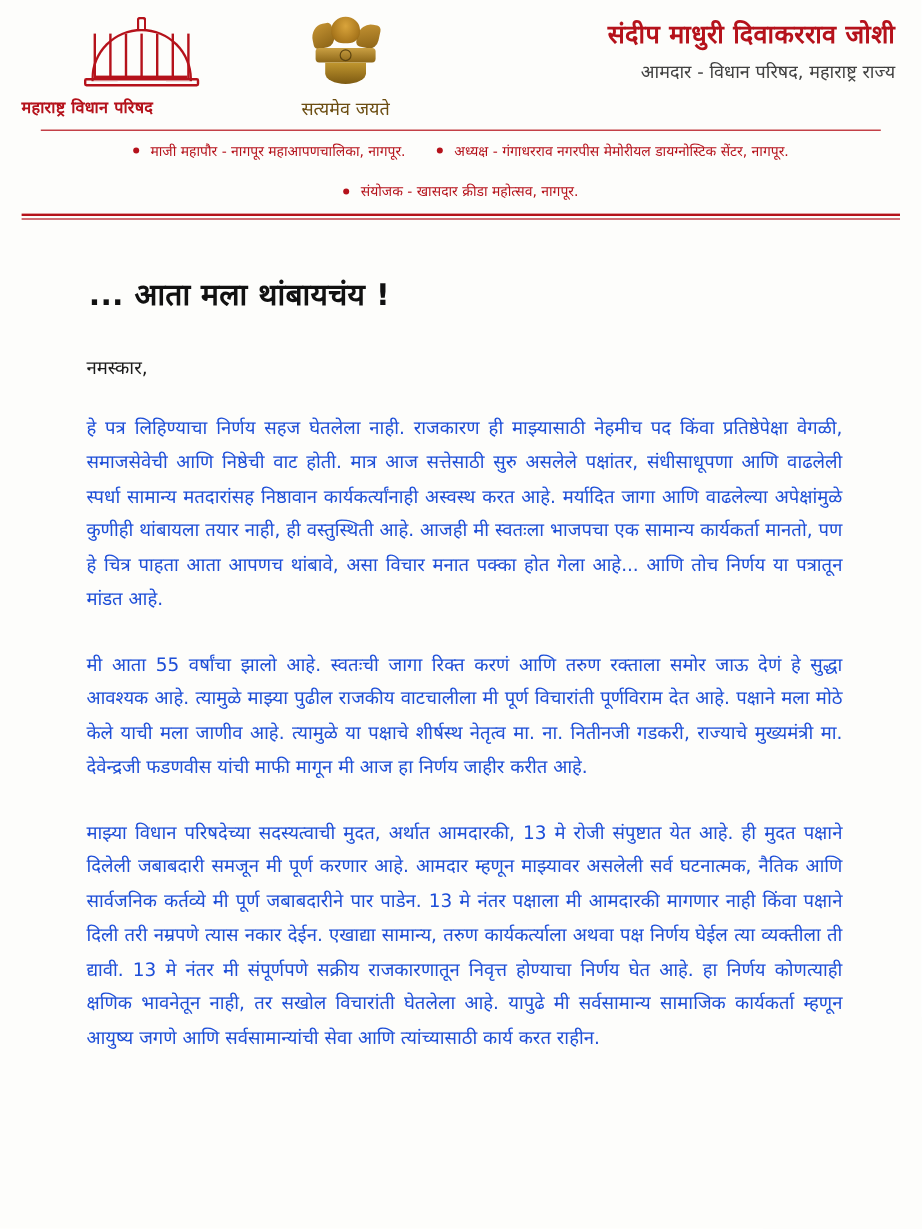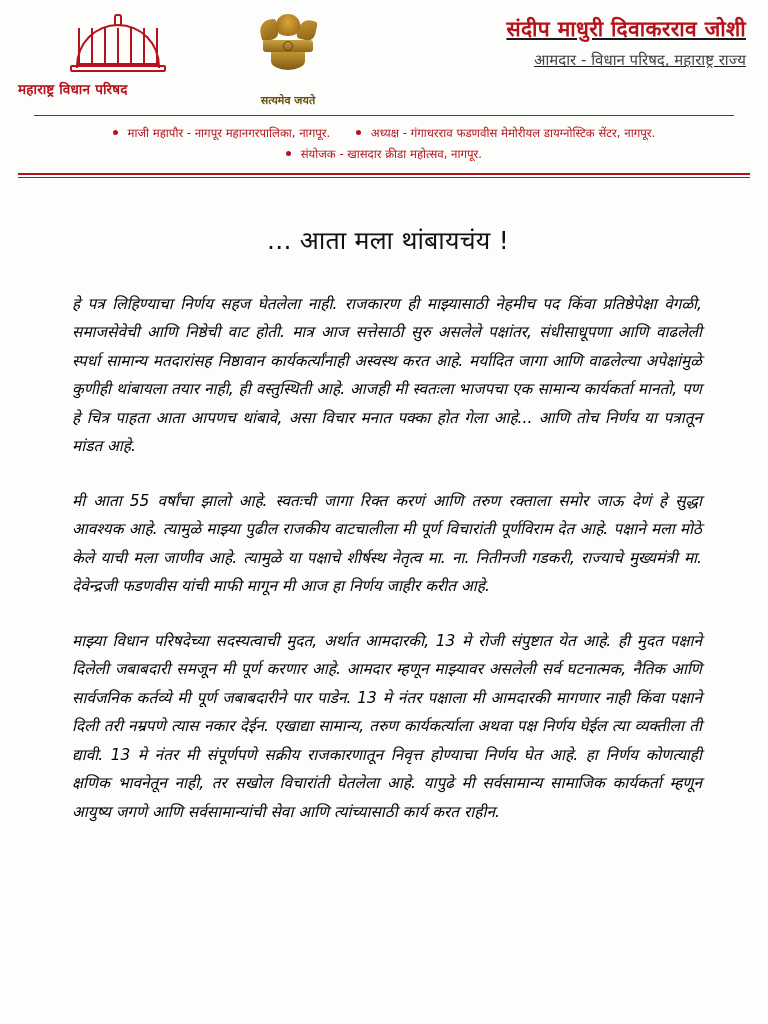--- a/index.html
+++ b/index.html
@@ -140,33 +140,32 @@
   }
   .ashoka .bell {
     position: absolute;
     left: 50%; top: 40px;
     transform: translateX(-50%);
     width: 34px; height: 18px;
     background: linear-gradient(#c1972f, #7d5a12);
     border-radius: 0 0 50% 50%;
   }
   .ashoka-motto {
-    margin-top: 14px;
-    font-size: 11px;
-    font-weight: bold;
+    margin-top: 2px;
+    font-size: 15px;
+    font-weight: normal;
     color: #6b4d11;
   }
 
   
   .lh-right {
     flex: 1;
     text-align: right;
     padding-top: 6px;
     padding-right: 4px;
-    text-decoration: underline;
   }
   .mla-name {
     font-size: 21px;
     font-weight: bold;
     color: #b5121b;
     letter-spacing: .3px;
     line-height: 1.25;
   }
   .mla-post {
     margin-top: 7px;
@@ -185,21 +184,21 @@
     font-size: 11.6px;
     line-height: 1.75;
   }
   .lh-roles .role { white-space: nowrap; }
   .lh-roles .row1 {
     display: flex;
     justify-content: center;
     gap: 26px;
     flex-wrap: wrap;
   }
-  .lh-roles .row2 { margin-top: 1px; }
+  .lh-roles .row2 { margin-top: 13px; }
   .bullet {
     display: inline-block;
     width: 5px; height: 5px;
     background: #b5121b;
     border-radius: 50%;
     vertical-align: middle;
     margin: 0 6px 2px 0;
   }
   .lh-bottom-rule {
     border-top: 2.4px solid #b5121b;
@@ -209,37 +208,35 @@
     border-top: 1px solid #b5121b;
     margin-top: 2px;
   }
 
   
   .doc-body {
     padding: 40px 66px 30px 66px;
   }
   .doc-title {
     font-size: 25px;
-    font-weight: normal;
+    font-weight: bold;
     color: #111;
     margin: 0 0 34px 8px;
     letter-spacing: .2px;
-    text-align: center;
   }
   .salutation {
     font-size: 15.5px;
     margin: 0 0 26px 6px;
   }
   .para {
     font-size: 15.4px;
     line-height: 1.85;
     text-align: justify;
     margin: 0 0 26px 6px;
-    color: #000000;
-    font-style: italic;
+    color: #1d4ed8;
   }
 </style>
 </head>
 <body>
 
 <div class="page">
 
   <div class="letterhead">
     <div class="lh-top">
 
@@ -280,41 +277,42 @@
       </div>
 
     </div>
 
     <div class="lh-rule"></div>
 
     <div class="lh-roles">
       <div class="row1">
         <span class="role">
           <span class="bullet"></span>
-          <span>माजी महापौर - नागपूर महानगरपालिका, नागपूर.</span>
+          <span>माजी महापौर - नागपूर महाआपणचालिका, नागपूर.</span>
         </span>
         <span class="role">
           <span class="bullet"></span>
-          <span>अध्यक्ष - गंगाधरराव फडणवीस मेमोरीयल डायग्नोस्टिक सेंटर, नागपूर.</span>
+          <span>अध्यक्ष - गंगाधरराव नगरपीस मेमोरीयल डायग्नोस्टिक सेंटर, नागपूर.</span>
         </span>
       </div>
       <div class="row2">
         <span class="role">
           <span class="bullet"></span>
           <span>संयोजक - खासदार क्रीडा महोत्सव, नागपूर.</span>
         </span>
       </div>
     </div>
 
     <div class="lh-bottom-rule"></div>
     <div class="lh-bottom-rule2"></div>
   </div>
 
   <div class="doc-body">
     <h1 class="doc-title">... आता मला थांबायचंय !</h1>
 
+    <div class="salutation">नमस्कार,</div>
 
     <p class="para">हे पत्र लिहिण्याचा निर्णय सहज घेतलेला नाही. राजकारण ही माझ्यासाठी नेहमीच पद किंवा प्रतिष्ठेपेक्षा वेगळी, समाजसेवेची आणि निष्ठेची वाट होती. मात्र आज सत्तेसाठी सुरु असलेले पक्षांतर, संधीसाधूपणा आणि वाढलेली स्पर्धा सामान्य मतदारांसह निष्ठावान कार्यकर्त्यांनाही अस्वस्थ करत आहे. मर्यादित जागा आणि वाढलेल्या अपेक्षांमुळे कुणीही थांबायला तयार नाही, ही वस्तुस्थिती आहे. आजही मी स्वतःला भाजपचा एक सामान्य कार्यकर्ता मानतो, पण हे चित्र पाहता आता आपणच थांबावे, असा विचार मनात पक्का होत गेला आहे... आणि तोच निर्णय या पत्रातून मांडत आहे.</p>
     <p class="para">मी आता 55 वर्षांचा झालो आहे. स्वतःची जागा रिक्त करणं आणि तरुण रक्ताला समोर जाऊ देणं हे सुद्धा आवश्यक आहे. त्यामुळे माझ्या पुढील राजकीय वाटचालीला मी पूर्ण विचारांती पूर्णविराम देत आहे. पक्षाने मला मोठे केले याची मला जाणीव आहे. त्यामुळे या पक्षाचे शीर्षस्थ नेतृत्व मा. ना. नितीनजी गडकरी, राज्याचे मुख्यमंत्री मा. देवेन्द्रजी फडणवीस यांची माफी मागून मी आज हा निर्णय जाहीर करीत आहे.</p>
     <p class="para">माझ्या विधान परिषदेच्या सदस्यत्वाची मुदत, अर्थात आमदारकी, 13 मे रोजी संपुष्टात येत आहे. ही मुदत पक्षाने दिलेली जबाबदारी समजून मी पूर्ण करणार आहे. आमदार म्हणून माझ्यावर असलेली सर्व घटनात्मक, नैतिक आणि सार्वजनिक कर्तव्ये मी पूर्ण जबाबदारीने पार पाडेन. 13 मे नंतर पक्षाला मी आमदारकी मागणार नाही किंवा पक्षाने दिली तरी नम्रपणे त्यास नकार देईन. एखाद्या सामान्य, तरुण कार्यकर्त्याला अथवा पक्ष निर्णय घेईल त्या व्यक्तीला ती द्यावी. 13 मे नंतर मी संपूर्णपणे सक्रीय राजकारणातून निवृत्त होण्याचा निर्णय घेत आहे. हा निर्णय कोणत्याही क्षणिक भावनेतून नाही, तर सखोल विचारांती घेतलेला आहे. यापुढे मी सर्वसामान्य सामाजिक कार्यकर्ता म्हणून आयुष्य जगणे आणि सर्वसामान्यांची सेवा आणि त्यांच्यासाठी कार्य करत राहीन.</p>
   </div>
 
 </div>
 
 </body></html>

